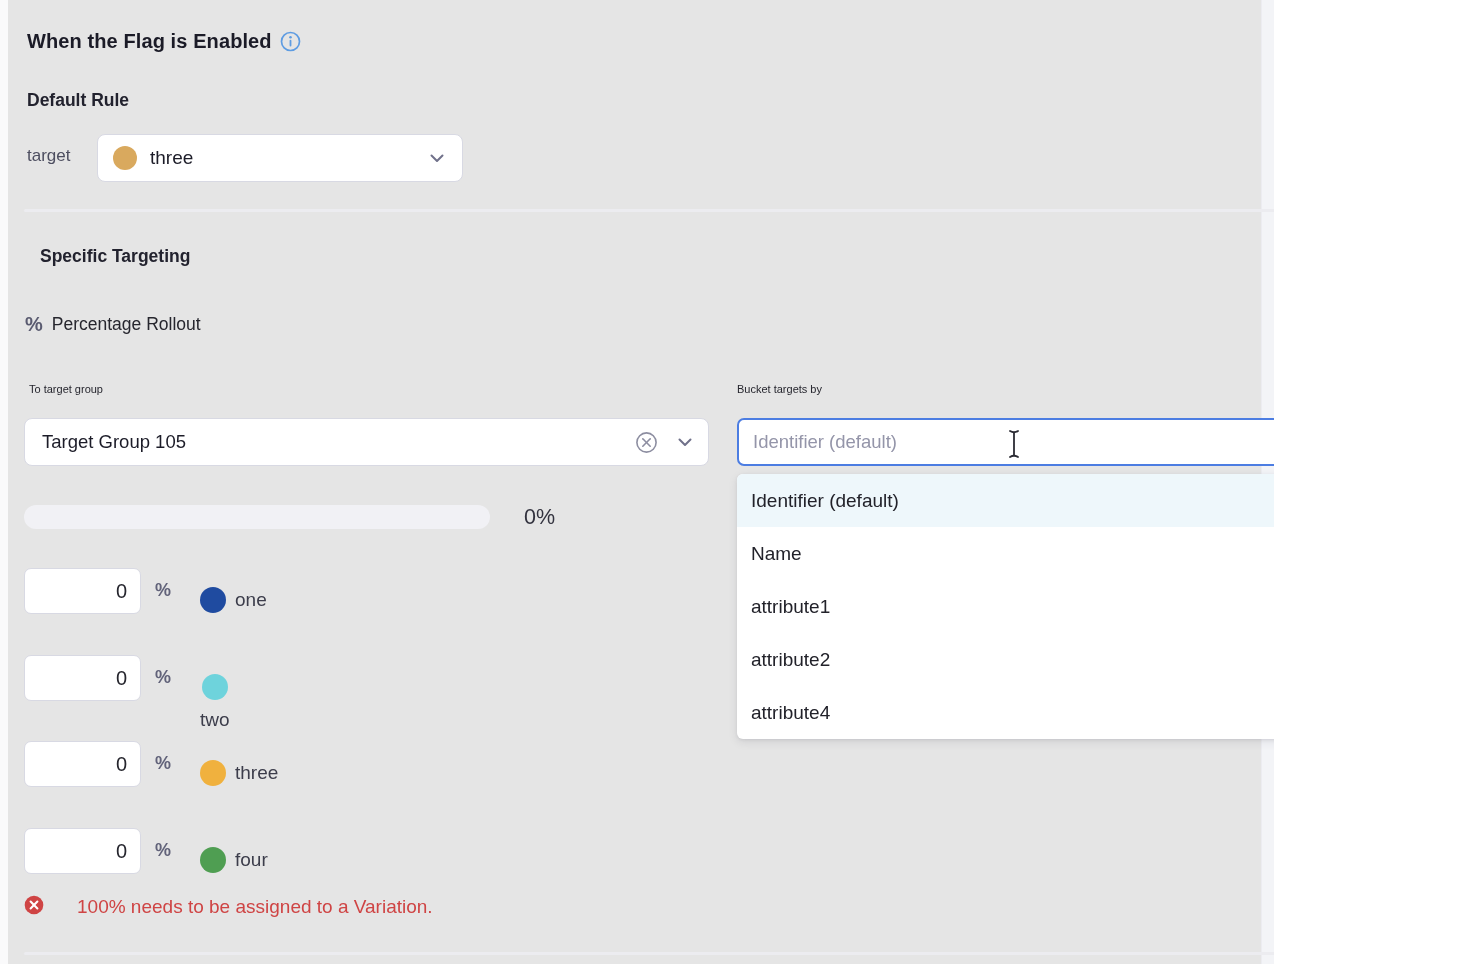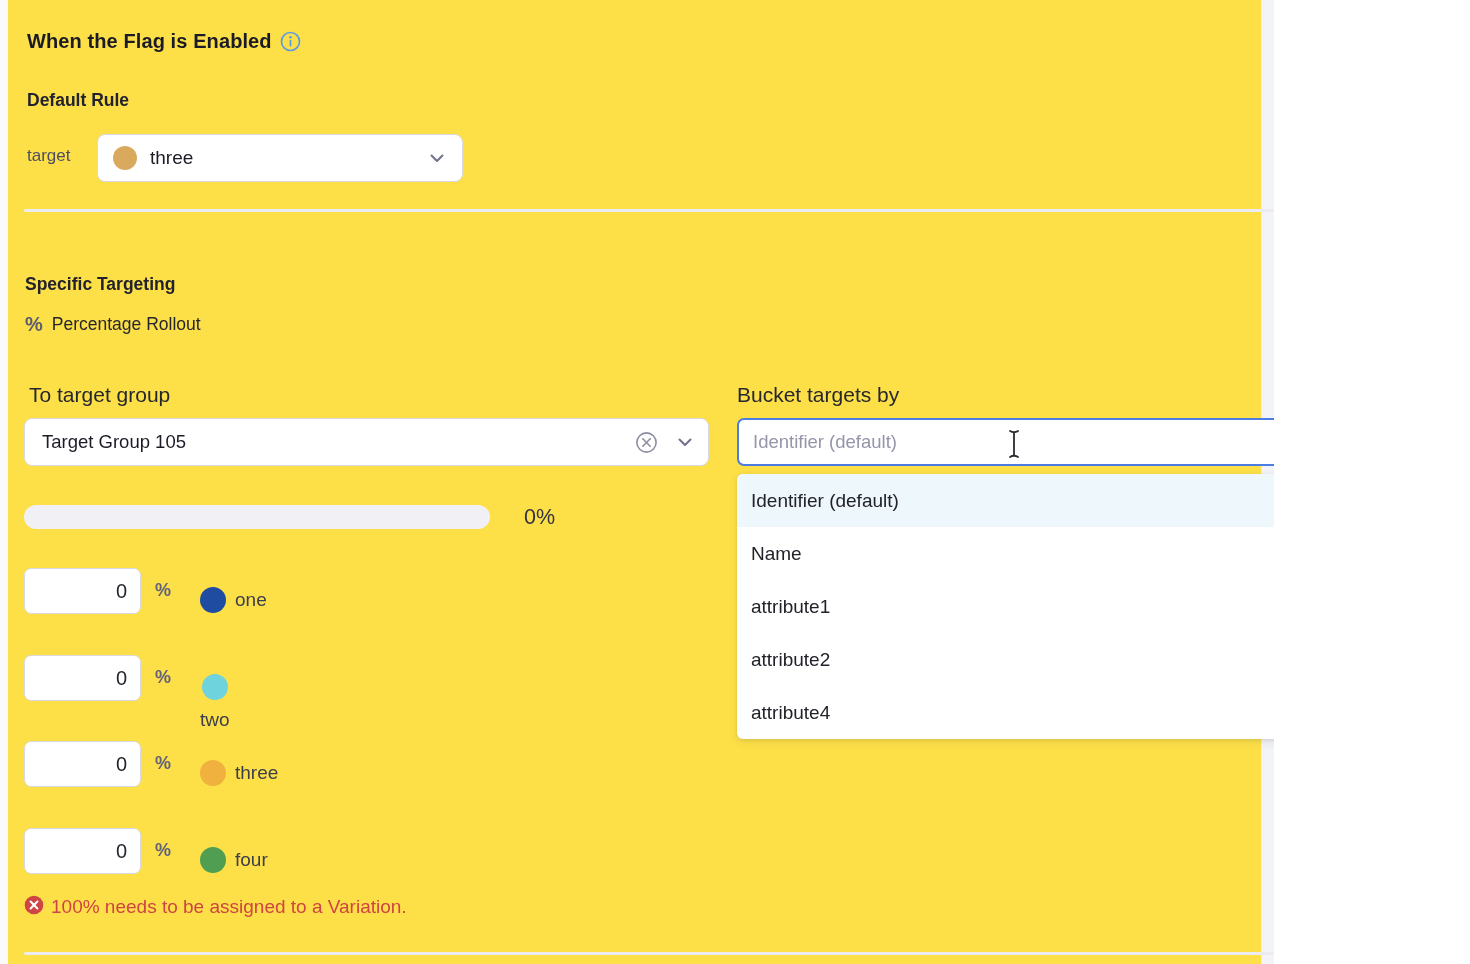--- a/index.html
+++ b/index.html
@@ -6,34 +6,34 @@
   html,body { background:#fff; }
   body {
     font-family: "Liberation Sans", "DejaVu Sans", sans-serif;
     color:#1c1c28;
     -webkit-font-smoothing: antialiased;
   }
   .canvas {
     position: relative;
     width: 1274px;
     height: 964px;
-    background:#fde047;
+    background:#e5e5e5;
     overflow: hidden;
   }
   .edge-strip { position:absolute; top:0; bottom:0; }
   .edge-left  { left:0; width:8px; background:#fafafb; }
   .edge-right { right:0; width:13px; background:#f3f4f7; border-left:1px solid #ececf1; }
 
   .abs { position:absolute; }
 
   .h-title { font-size:20px; font-weight:700; color:#1b1b27; letter-spacing:.1px; display:flex; align-items:center; gap:8px; }
   .h-sub   { font-size:17.5px; font-weight:700; color:#22222e; }
 
   .muted-label { font-size:17px; color:#4d4e60; }
-  .field-label { font-size:21px; color:#26262e;text-align:right; }
+  .field-label { font-size:11px; color:#26262e;text-align:right; }
 
   .divider { position:absolute; height:3px; background:#ececf0; border-radius:2px; }
 
   .select-box {
     position:absolute;
     background:#fff;
     border:1px solid #d8d9e3;
     border-radius:8px;
     display:flex;
     align-items:center;
@@ -92,21 +92,21 @@
     border-radius:7px;
     display:flex; align-items:center; justify-content:flex-end;
     padding-right:13px;
     font-size:20px; color:#26262e;
   }
   .var-pct { position:absolute; font-size:18px; font-weight:600; color:#62637a; }
   .var-name-wrap { position:absolute; display:flex; align-items:center; gap:9px;margin-top:9px; }
   .var-name { font-size:19px; color:#3c3d4b; }
 
   .error-row { position:absolute; display:flex; align-items:center; gap:7px; }
-  .error-text { font-size:19px; color:#cf4444; }
+  .error-text { font-size:19px; color:#cf4444;margin-left:26px; }
 
   .icon-btn { cursor:pointer; background:none; border:none; padding:0; display:flex; }
 </style>
 </head>
 <body>
 
 <div class="canvas">
   <div class="edge-strip edge-left"></div>
   <div class="edge-strip edge-right"></div>
 
@@ -130,21 +130,21 @@
     <span style="margin-left:13px; font-size:19px; color:#1c1c28;">three</span>
     <span class="chev">
       <svg width="14" height="9" viewBox="0 0 14 9">
           <polyline points="1.5,1.5 7,7 12.5,1.5" fill="none" stroke="#70718a" stroke-width="2" stroke-linecap="round" stroke-linejoin="round"></polyline>
         </svg>
     </span>
   </div>
 
   <div class="divider" style="left:24px; top:209px; width:1400px;"></div>
 
-  <div class="abs h-sub" style="left:25px; top:246px;margin-top:28px;">Specific Targeting</div>
+  <div class="abs h-sub" style="left:40px; top:246px;">Specific Targeting</div>
 
   <div class="abs rollout-row" style="left:25px; top:313px;">
     <span class="pct-glyph">%</span>
     <span class="rollout-title">Percentage Rollout</span>
   </div>
 
   <button class="abs icon-btn" style="left:1375px; top:313px;">
     <svg width="25" height="26" viewBox="0 0 25 26">
       <rect x="10" y="2.2" width="5" height="2.6" rx="0.6" fill="#565771"></rect>
       <rect x="5" y="4.6" width="15" height="2.6" rx="0.8" fill="#565771"></rect>

